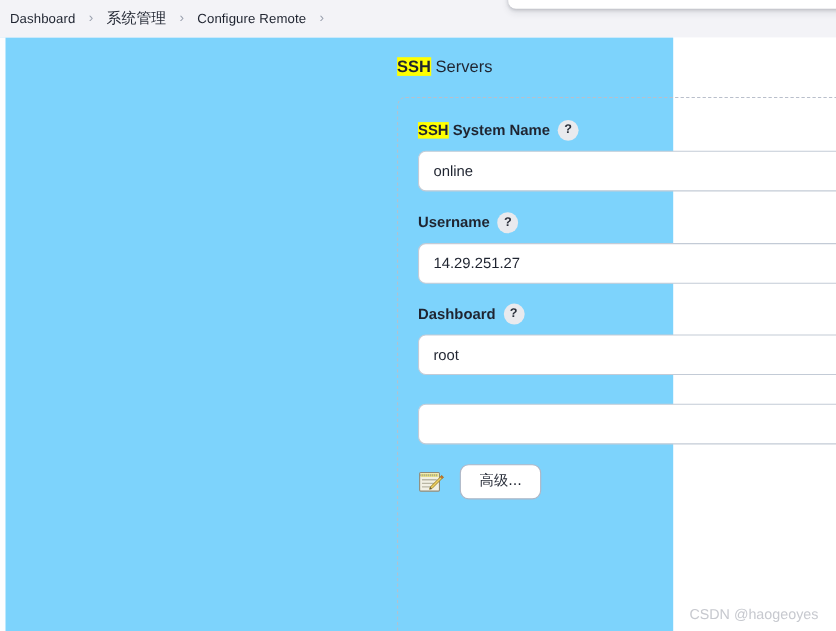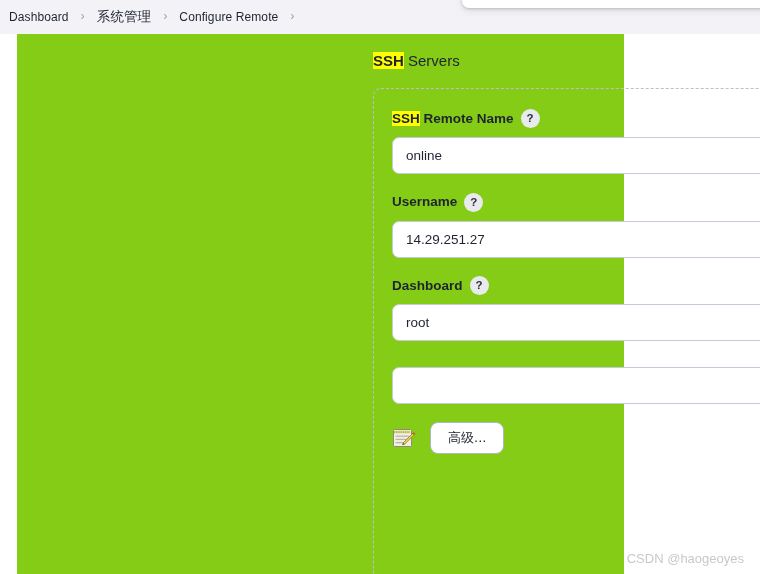--- a/index.html
+++ b/index.html
@@ -64,25 +64,25 @@
     height: 38px;
     background: #ffffff;
     border-bottom-left-radius: 7px;
     box-shadow: 0 1px 3px rgba(40,45,60,.22), 0 3px 7px rgba(40,45,60,.10);
     z-index: 5;
   }
 
   
   .body-area {
     position: absolute;
-    left: 12px;
+    left: 0;
     top: 34px;
     width: 612px;
     height: 540px;
-    background: #84cc16;
+    background: #7dd3fc;
   }
   .left-rail {
     position: absolute;
     left: 0;
     top: 0;
     width: 5px;
     height: 540px;
     background: #fdfdfe;
   }
 
@@ -228,21 +228,21 @@
   <div class="body-area">
     <div class="left-rail"></div>
 
     <div class="section-heading">
       <mark class="hl">SSH</mark><span class="rest"> Servers</span>
     </div>
 
     <div class="dashed-block">
 
       <div class="field">
-        <span class="field-label"><mark class="hl">SSH</mark><span class="label-text"> Remote Name</span><span class="help-badge">?</span></span>
+        <span class="field-label"><mark class="hl">SSH</mark><span class="label-text"> System Name</span><span class="help-badge">?</span></span>
         <input class="text-input" type="text" value="online" style="">
       </div>
 
       <div class="spacer-sm"></div>
 
       <div class="field">
         <span class="field-label wide"><span class="label-text">Username</span><span class="help-badge">?</span></span>
         <input class="text-input" type="text" value="14.29.251.27" style="">
       </div>
 

